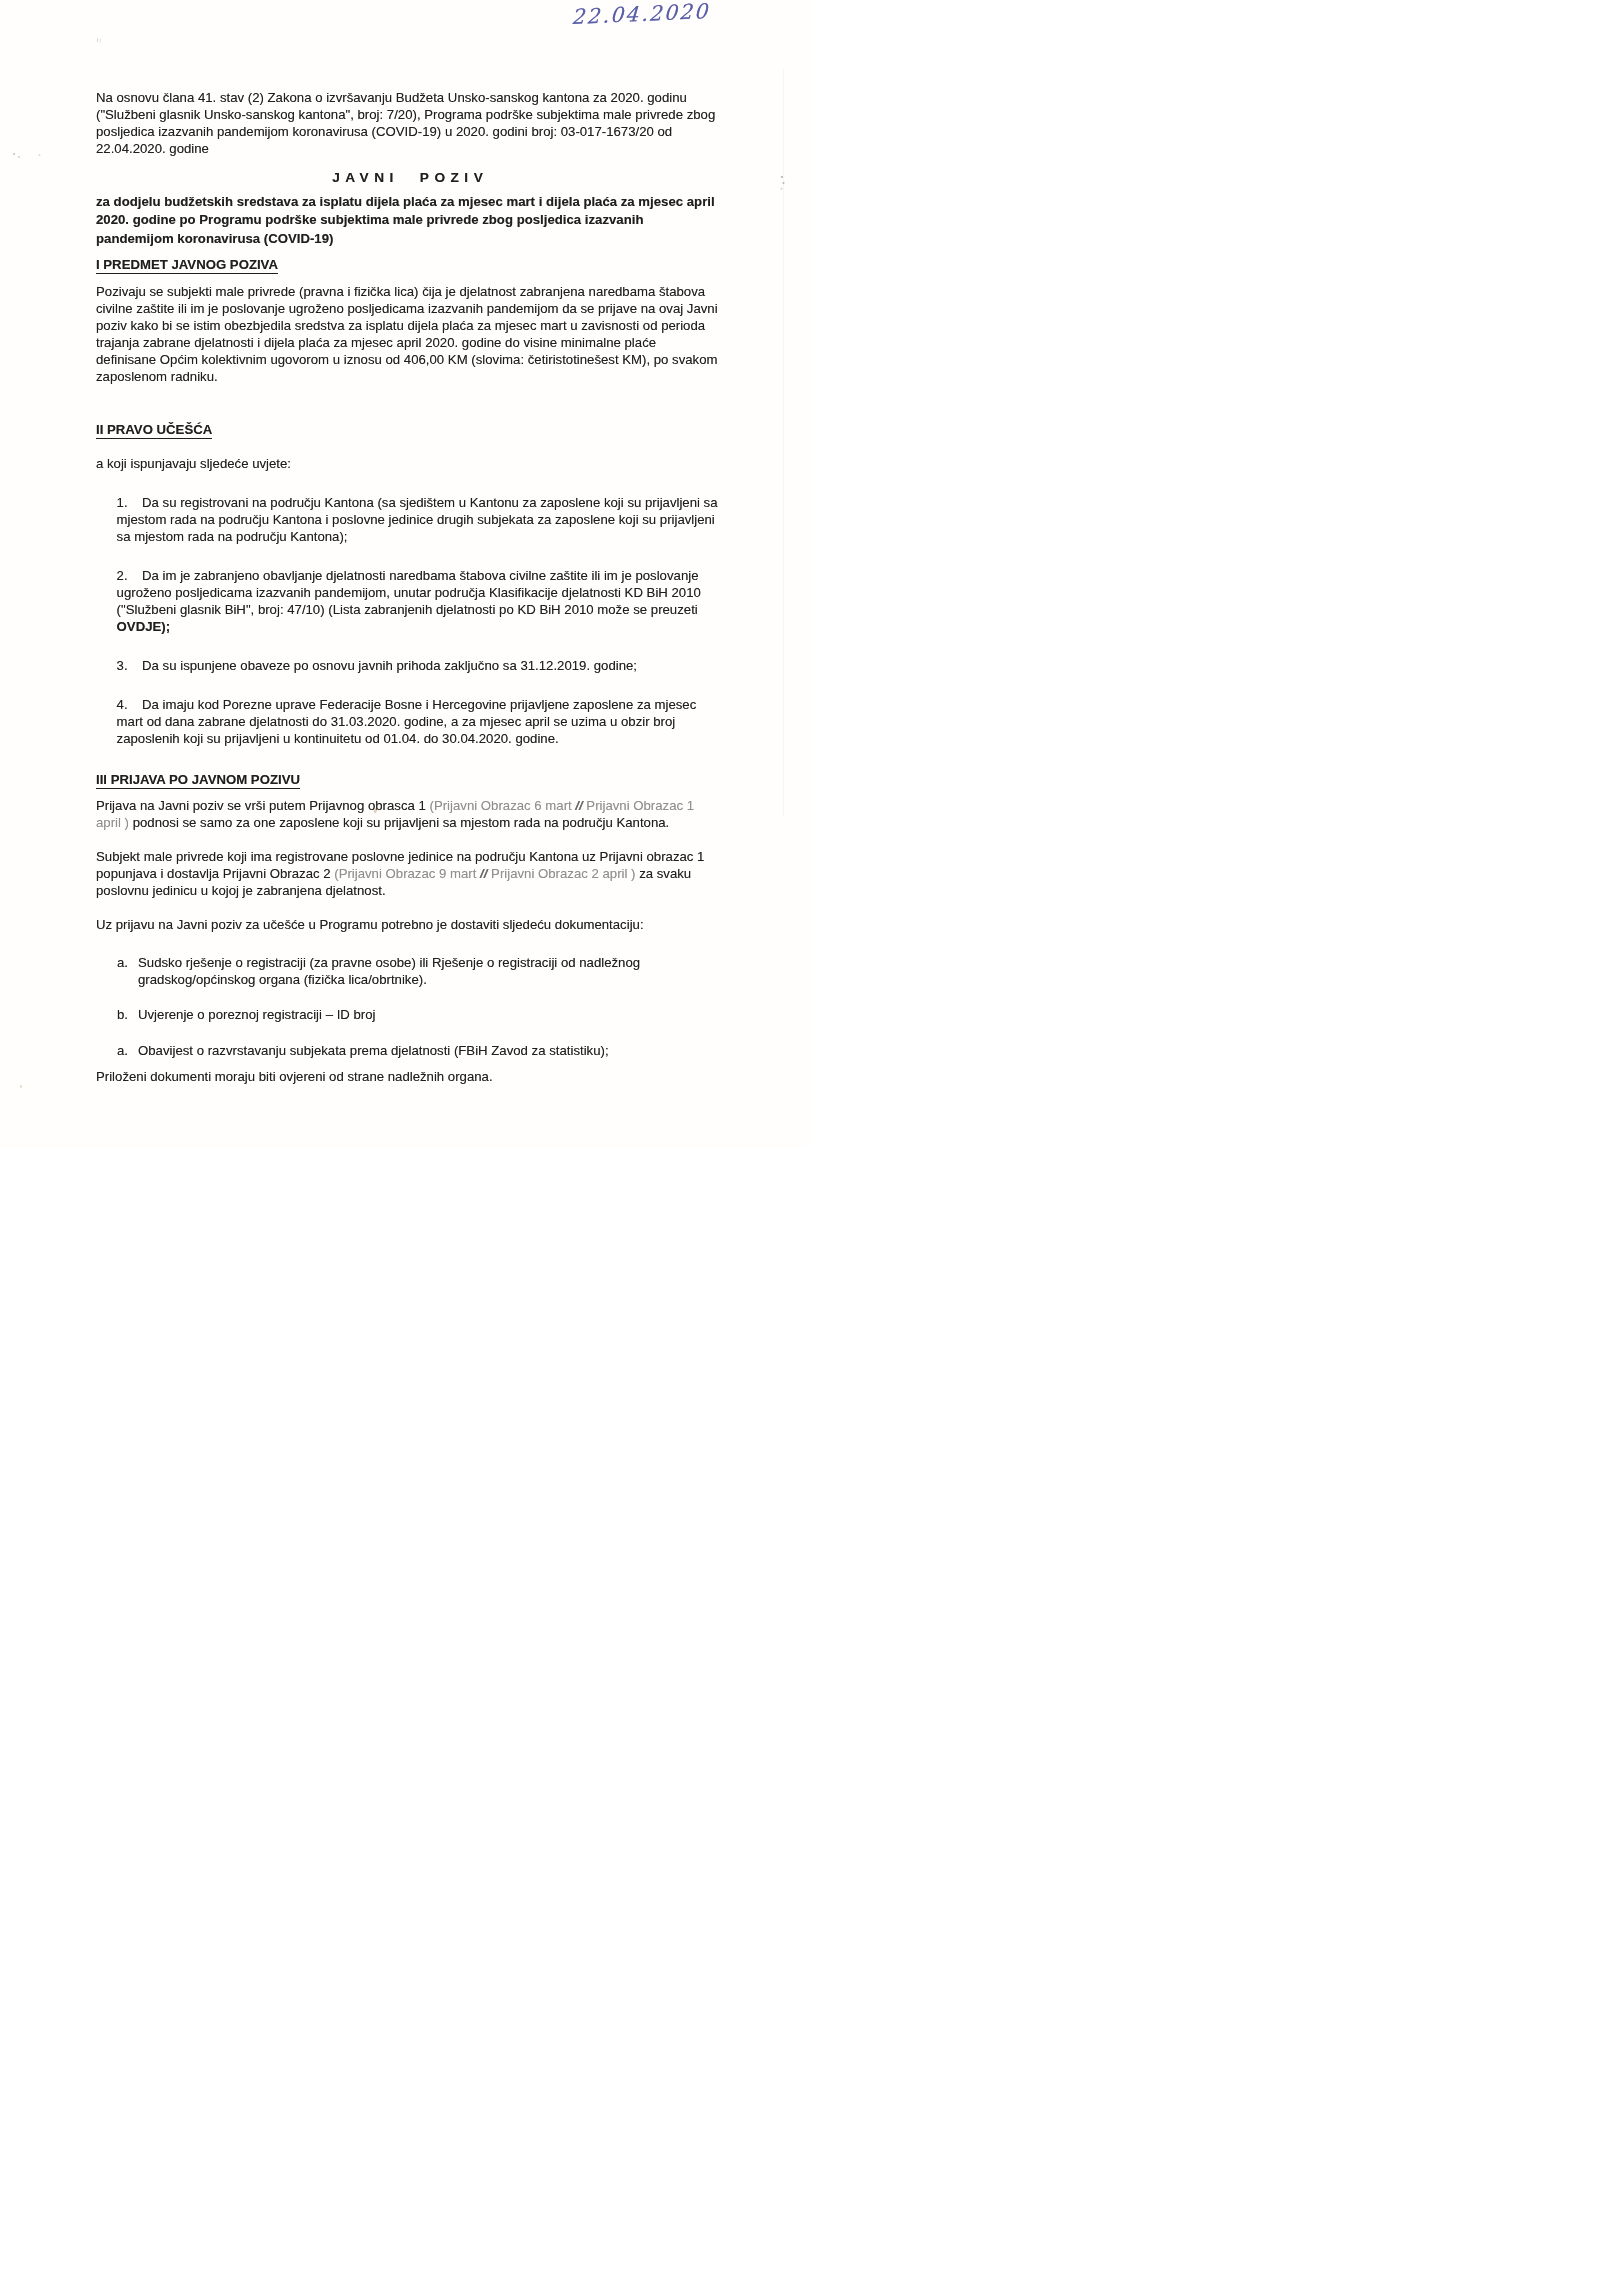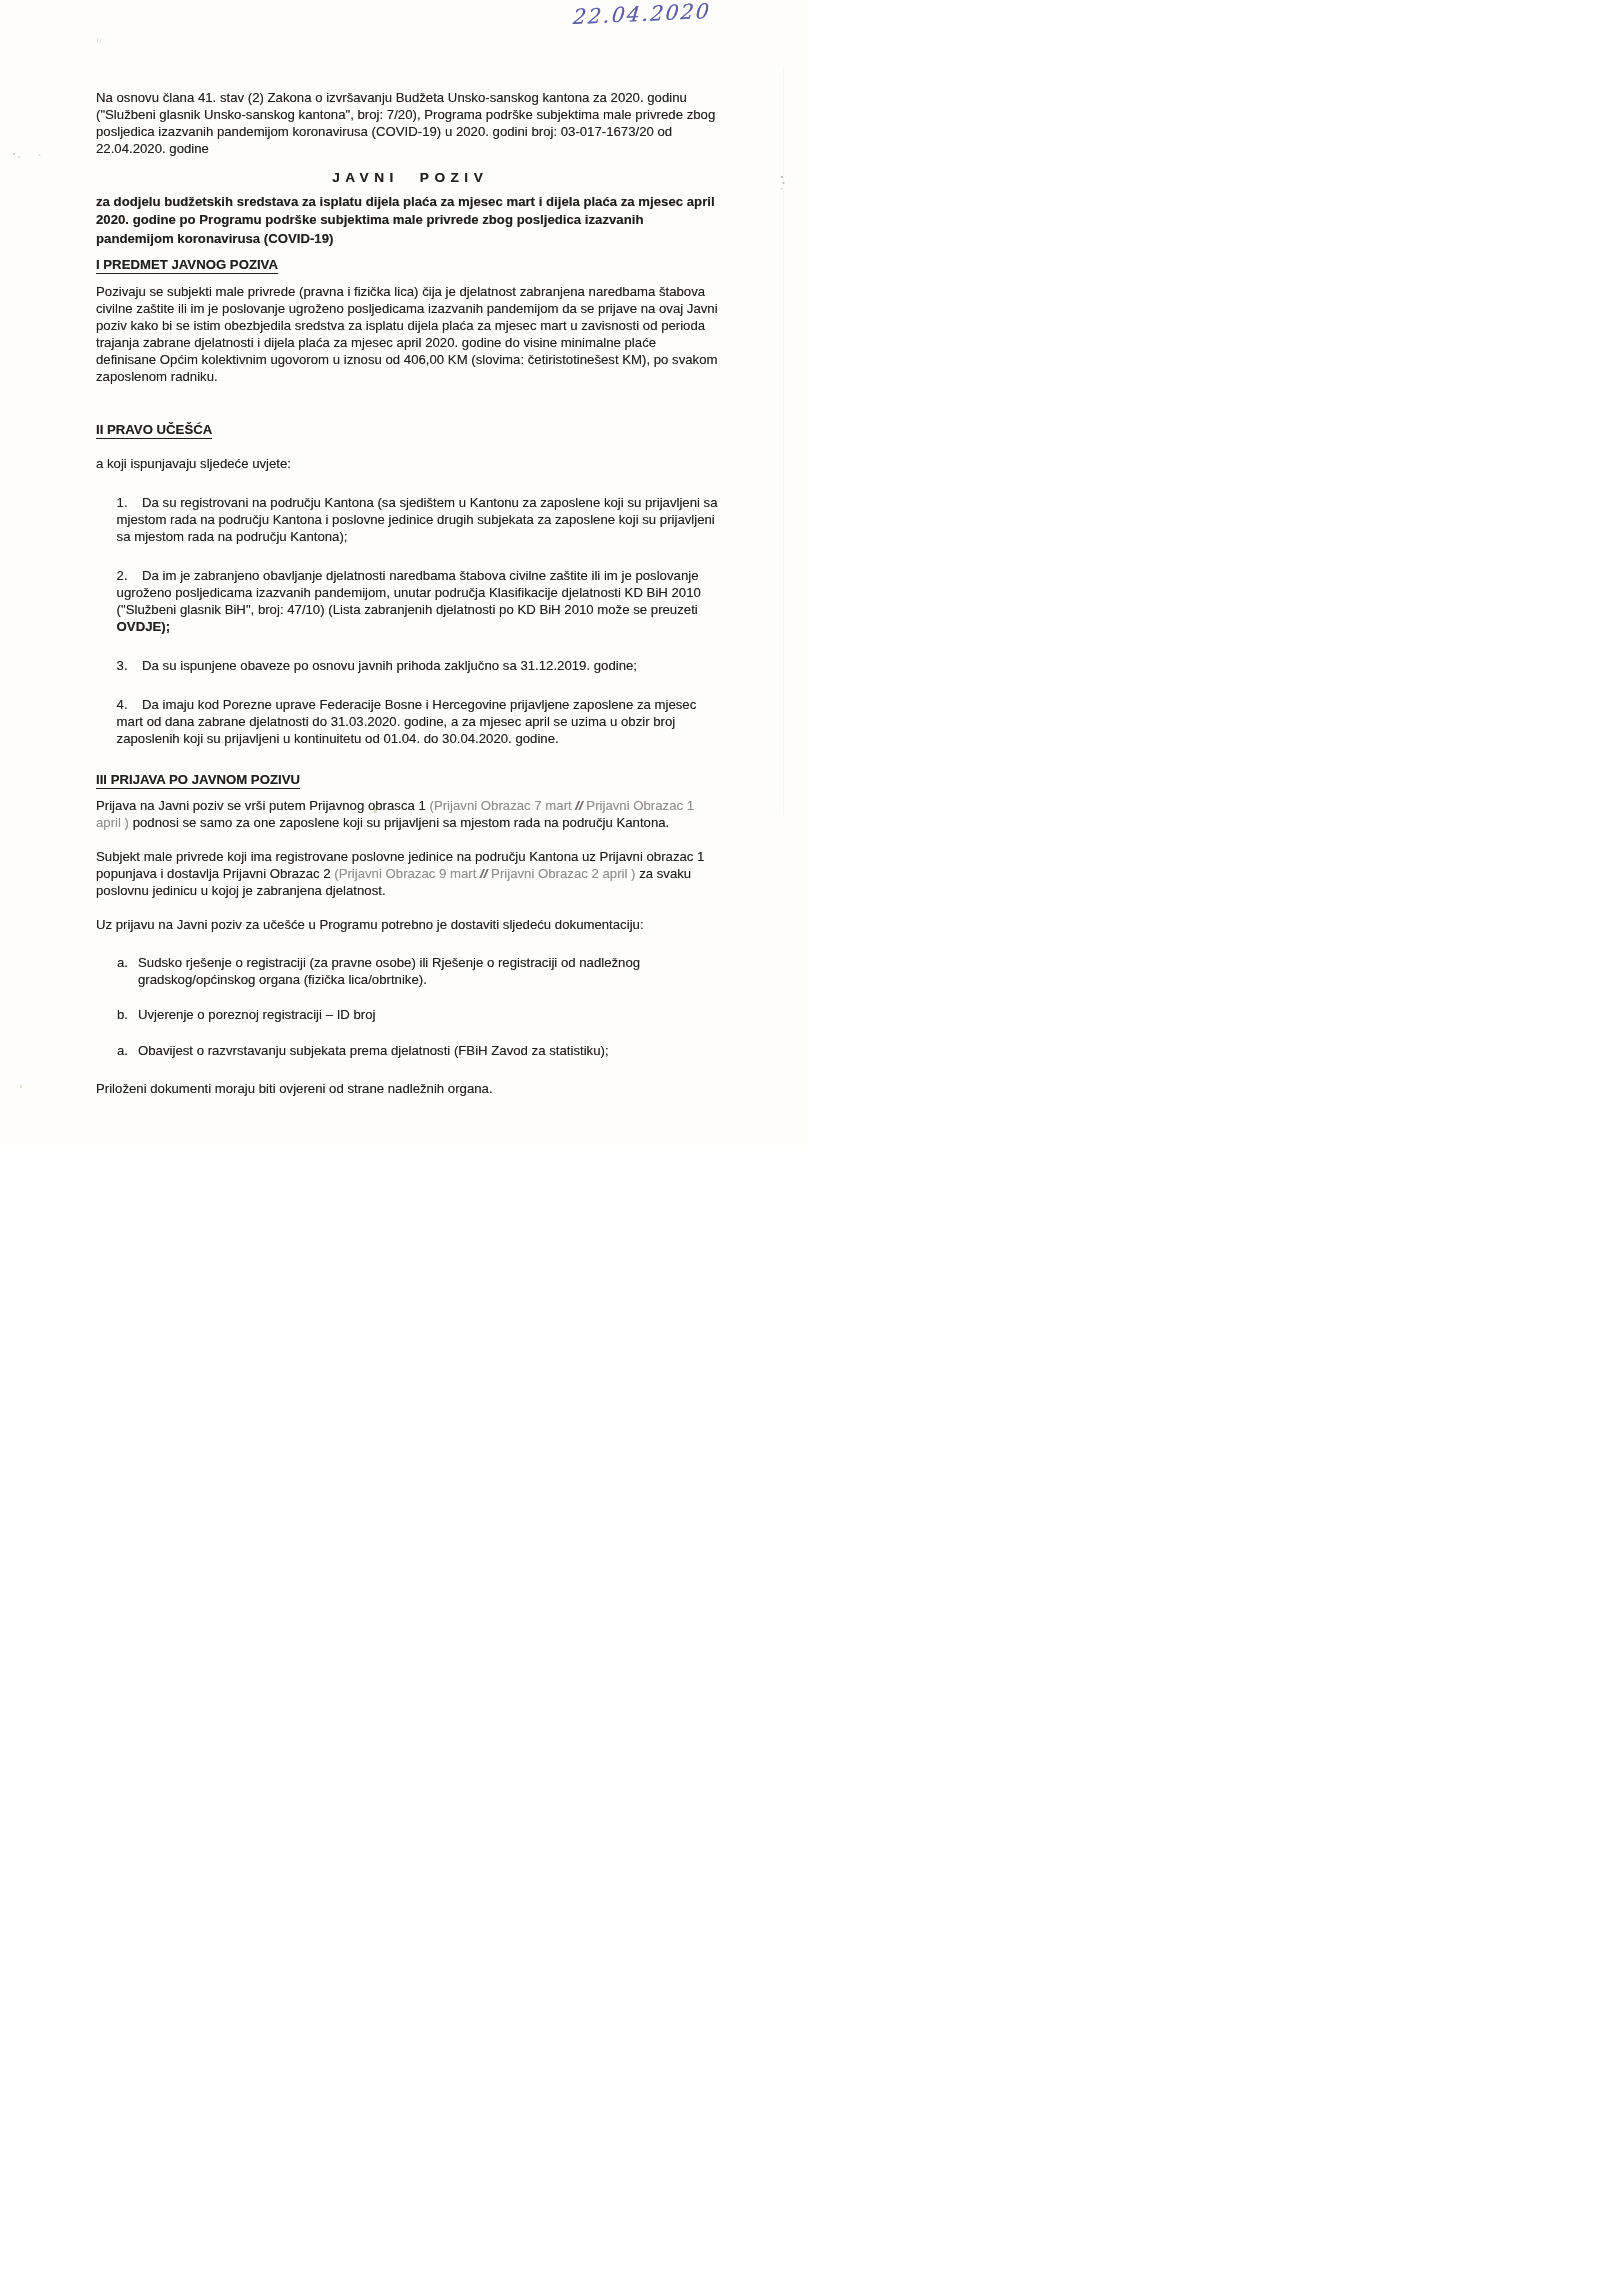--- a/index.html
+++ b/index.html
@@ -52,21 +52,21 @@
   .mt-hdr3 { margin-top: 23.5px; }
   .para { margin-top: 9.8px; }
   .para-gap { margin-top: 17px; }
   .line { display: block; }
   .num-item { margin-top: 22px; padding-left: 20.6px; }
   .num-item .num { display: inline-block; width: 25.5px; }
   .letter-item { padding-left: 42px; margin-top: 18px; }
   .letter-item .num { display: inline-block; width: 21px; margin-left: -21px; }
   .mt-doc-first { margin-top: 20.6px; }
   .mt-doc-gap { margin-top: 18.6px; }
-  .closing { margin-top: 21px; }
+  .closing { margin-top: 9px; }
   .gray { color: #8f8f8f; text-shadow: 0 0 0.3px rgba(140,140,140,0.4); }
   .slashes { color: #6b6b6b; font-weight: bold; font-style: italic; }
   .b { font-weight: bold; }
   .artifact { position: absolute; pointer-events: none; }
   .streak {
     left: 783px; top: 69px; width: 1px; height: 746px;
     background: rgba(90,90,90,0.055);
   }
   .speck-dots {
     left: 781px; top: 176px; width: 1.5px; height: 1.5px; border-radius: 50%;
@@ -128,21 +128,21 @@
     <span class="num">3.</span><span>Da su ispunjene obaveze po osnovu javnih prihoda zaključno sa 31.12.2019. godine;</span>
   </div>
 
   <div class="num-item">
     <span class="num">4.</span><span>Da imaju kod Porezne uprave Federacije Bosne i Hercegovine prijavljene zaposlene za mjesec mart od dana zabrane djelatnosti do 31.03.2020. godine, a za mjesec april se uzima u obzir broj zaposlenih koji su prijavljeni u kontinuitetu od 01.04. do 30.04.2020. godine.</span>
   </div>
 
   <div class="heading mt-hdr3"><span class="hd">III PRIJAVA PO JAVNOM POZIVU</span></div>
 
   <p class="para">
-    <span>Prijava na Javni poziv se vrši putem Prijavnog obrasca 1 </span><span class="gray">(Prijavni Obrazac 7 mart </span><span class="slashes">//</span><span class="gray"> Prijavni Obrazac 1 april )</span><span> podnosi se samo za one zaposlene koji su prijavljeni sa mjestom rada na području Kantona.</span>
+    <span>Prijava na Javni poziv se vrši putem Prijavnog obrasca 1 </span><span class="gray">(Prijavni Obrazac 6 mart </span><span class="slashes">//</span><span class="gray"> Prijavni Obrazac 1 april )</span><span> podnosi se samo za one zaposlene koji su prijavljeni sa mjestom rada na području Kantona.</span>
   </p>
 
   <p class="para-gap">
     <span>Subjekt male privrede koji ima registrovane poslovne jedinice na području Kantona uz Prijavni obrazac 1 popunjava i dostavlja Prijavni Obrazac 2 </span><span class="gray">(Prijavni Obrazac 9 mart  </span><span class="slashes">//</span><span class="gray"> Prijavni Obrazac 2 april )</span><span> za svaku poslovnu jedinicu u kojoj je zabranjena djelatnost.</span>
   </p>
 
   <p class="para-gap">Uz prijavu na Javni poziv za učešće u Programu potrebno je dostaviti sljedeću dokumentaciju:</p>
 
   <div class="letter-item mt-doc-first">
     <span class="num">a.</span><span>Sudsko rješenje o registraciji (za pravne osobe) ili Rješenje o registraciji od nadležnog gradskog/općinskog organa (fizička lica/obrtnike).</span>

